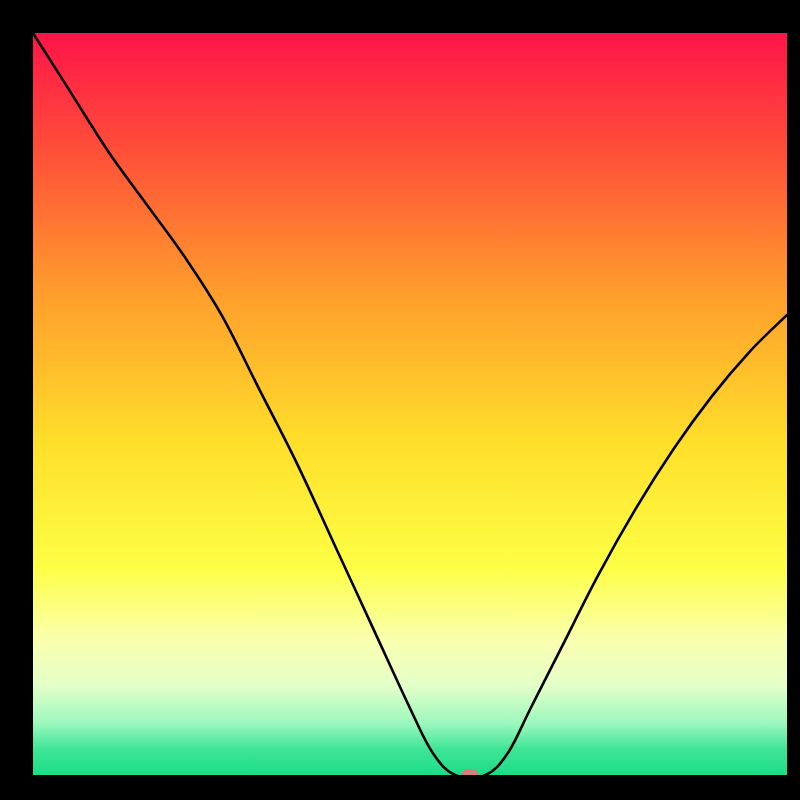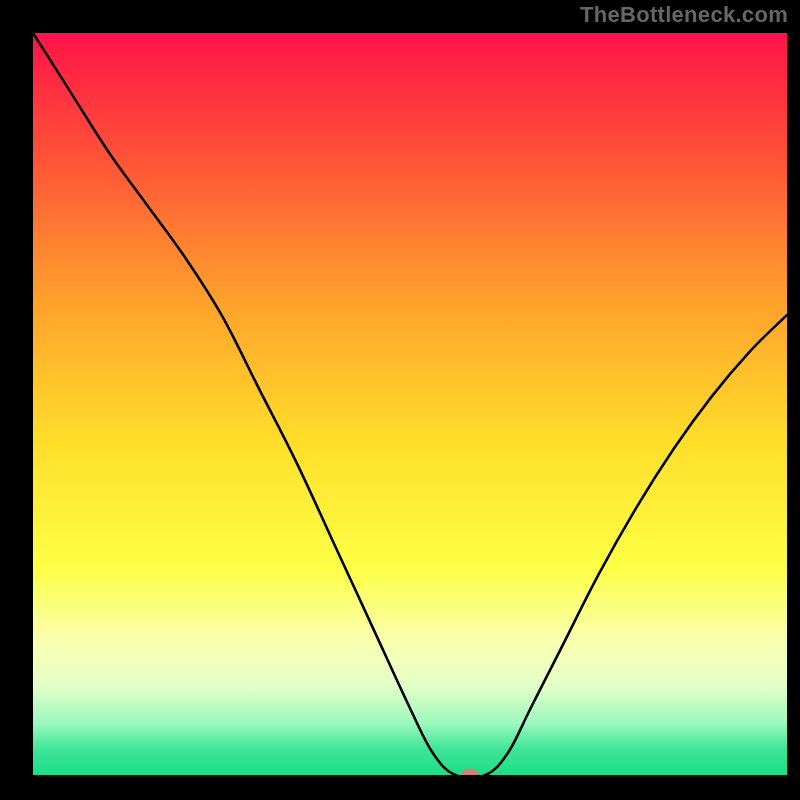--- a/index.html
+++ b/index.html
@@ -47,21 +47,20 @@
     background: #d77e76;
     border-radius: 6px;
     transform: translate(-50%, -50%);
     z-index: 5;
   }
 </style>
 </head>
 <body>
 
 <div class="outer">
-  <div class="watermark">TheBottleneck.com</div>
 
   <div class="plot">
     <svg viewBox="0 0 754 742" preserveAspectRatio="none">
       <defs>
         <linearGradient id="bg-grad" x1="0" y1="0" x2="0" y2="1">
         <stop offset="0%" stop-color="#ff1449"></stop>
             <stop offset="15%" stop-color="#ff4b39"></stop>
             <stop offset="35%" stop-color="#ff9d2c"></stop>
             <stop offset="55.00000000000001%" stop-color="#ffde2a"></stop>
             <stop offset="72%" stop-color="#fdff45"></stop>

